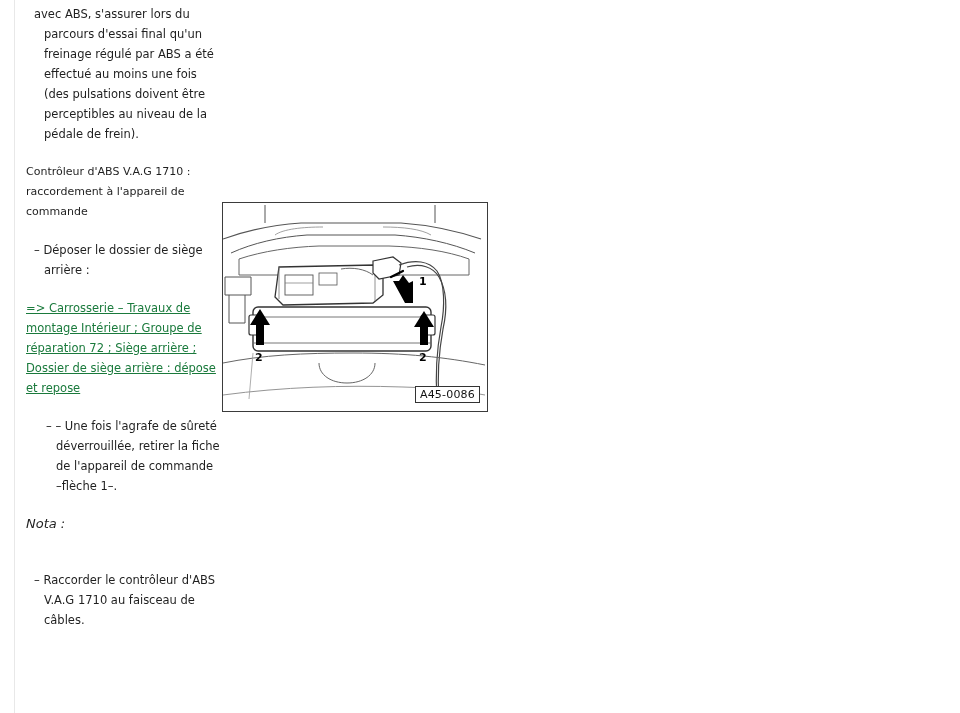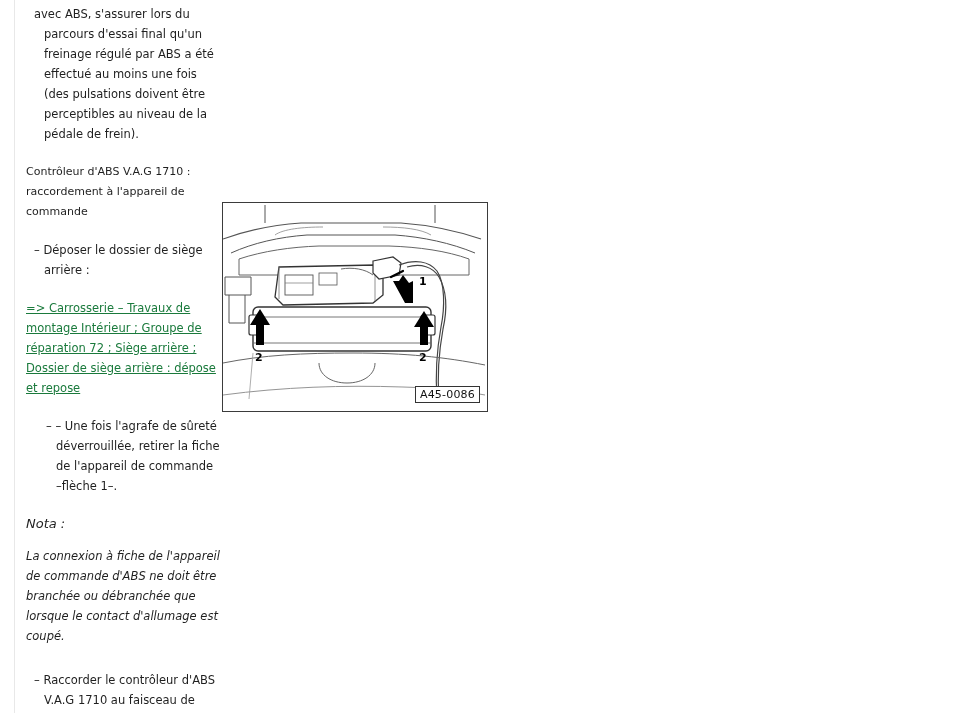--- a/index.html
+++ b/index.html
@@ -140,21 +140,20 @@
     <div class="para-gap"></div>
 
     <p class="indent2">– – Une fois l'agrafe de sûreté déverrouillée, retirer la fiche de l'appareil de commande –flèche 1–.</p>
 
     <div class="para-gap"></div>
 
     <p class="note-title">Nota :</p>
 
     <div class="para-gap-sm"></div>
 
-    <p class="italic">La connexion à fiche de l'appareil de commande d'ABS ne doit être branchée ou débranchée que lorsque le contact d'allumage est coupé.</p>
 
     <div class="para-gap-lg"></div>
 
     <p class="indent">– Raccorder le contrôleur d'ABS V.A.G 1710 au faisceau de câbles.</p>
 
   </div>
 
   <div class="figure">
     <svg class="fig-svg" width="262" height="206" viewBox="0 0 262 206">
       <rect x="0" y="0" width="262" height="206" fill="#ffffff"></rect>

